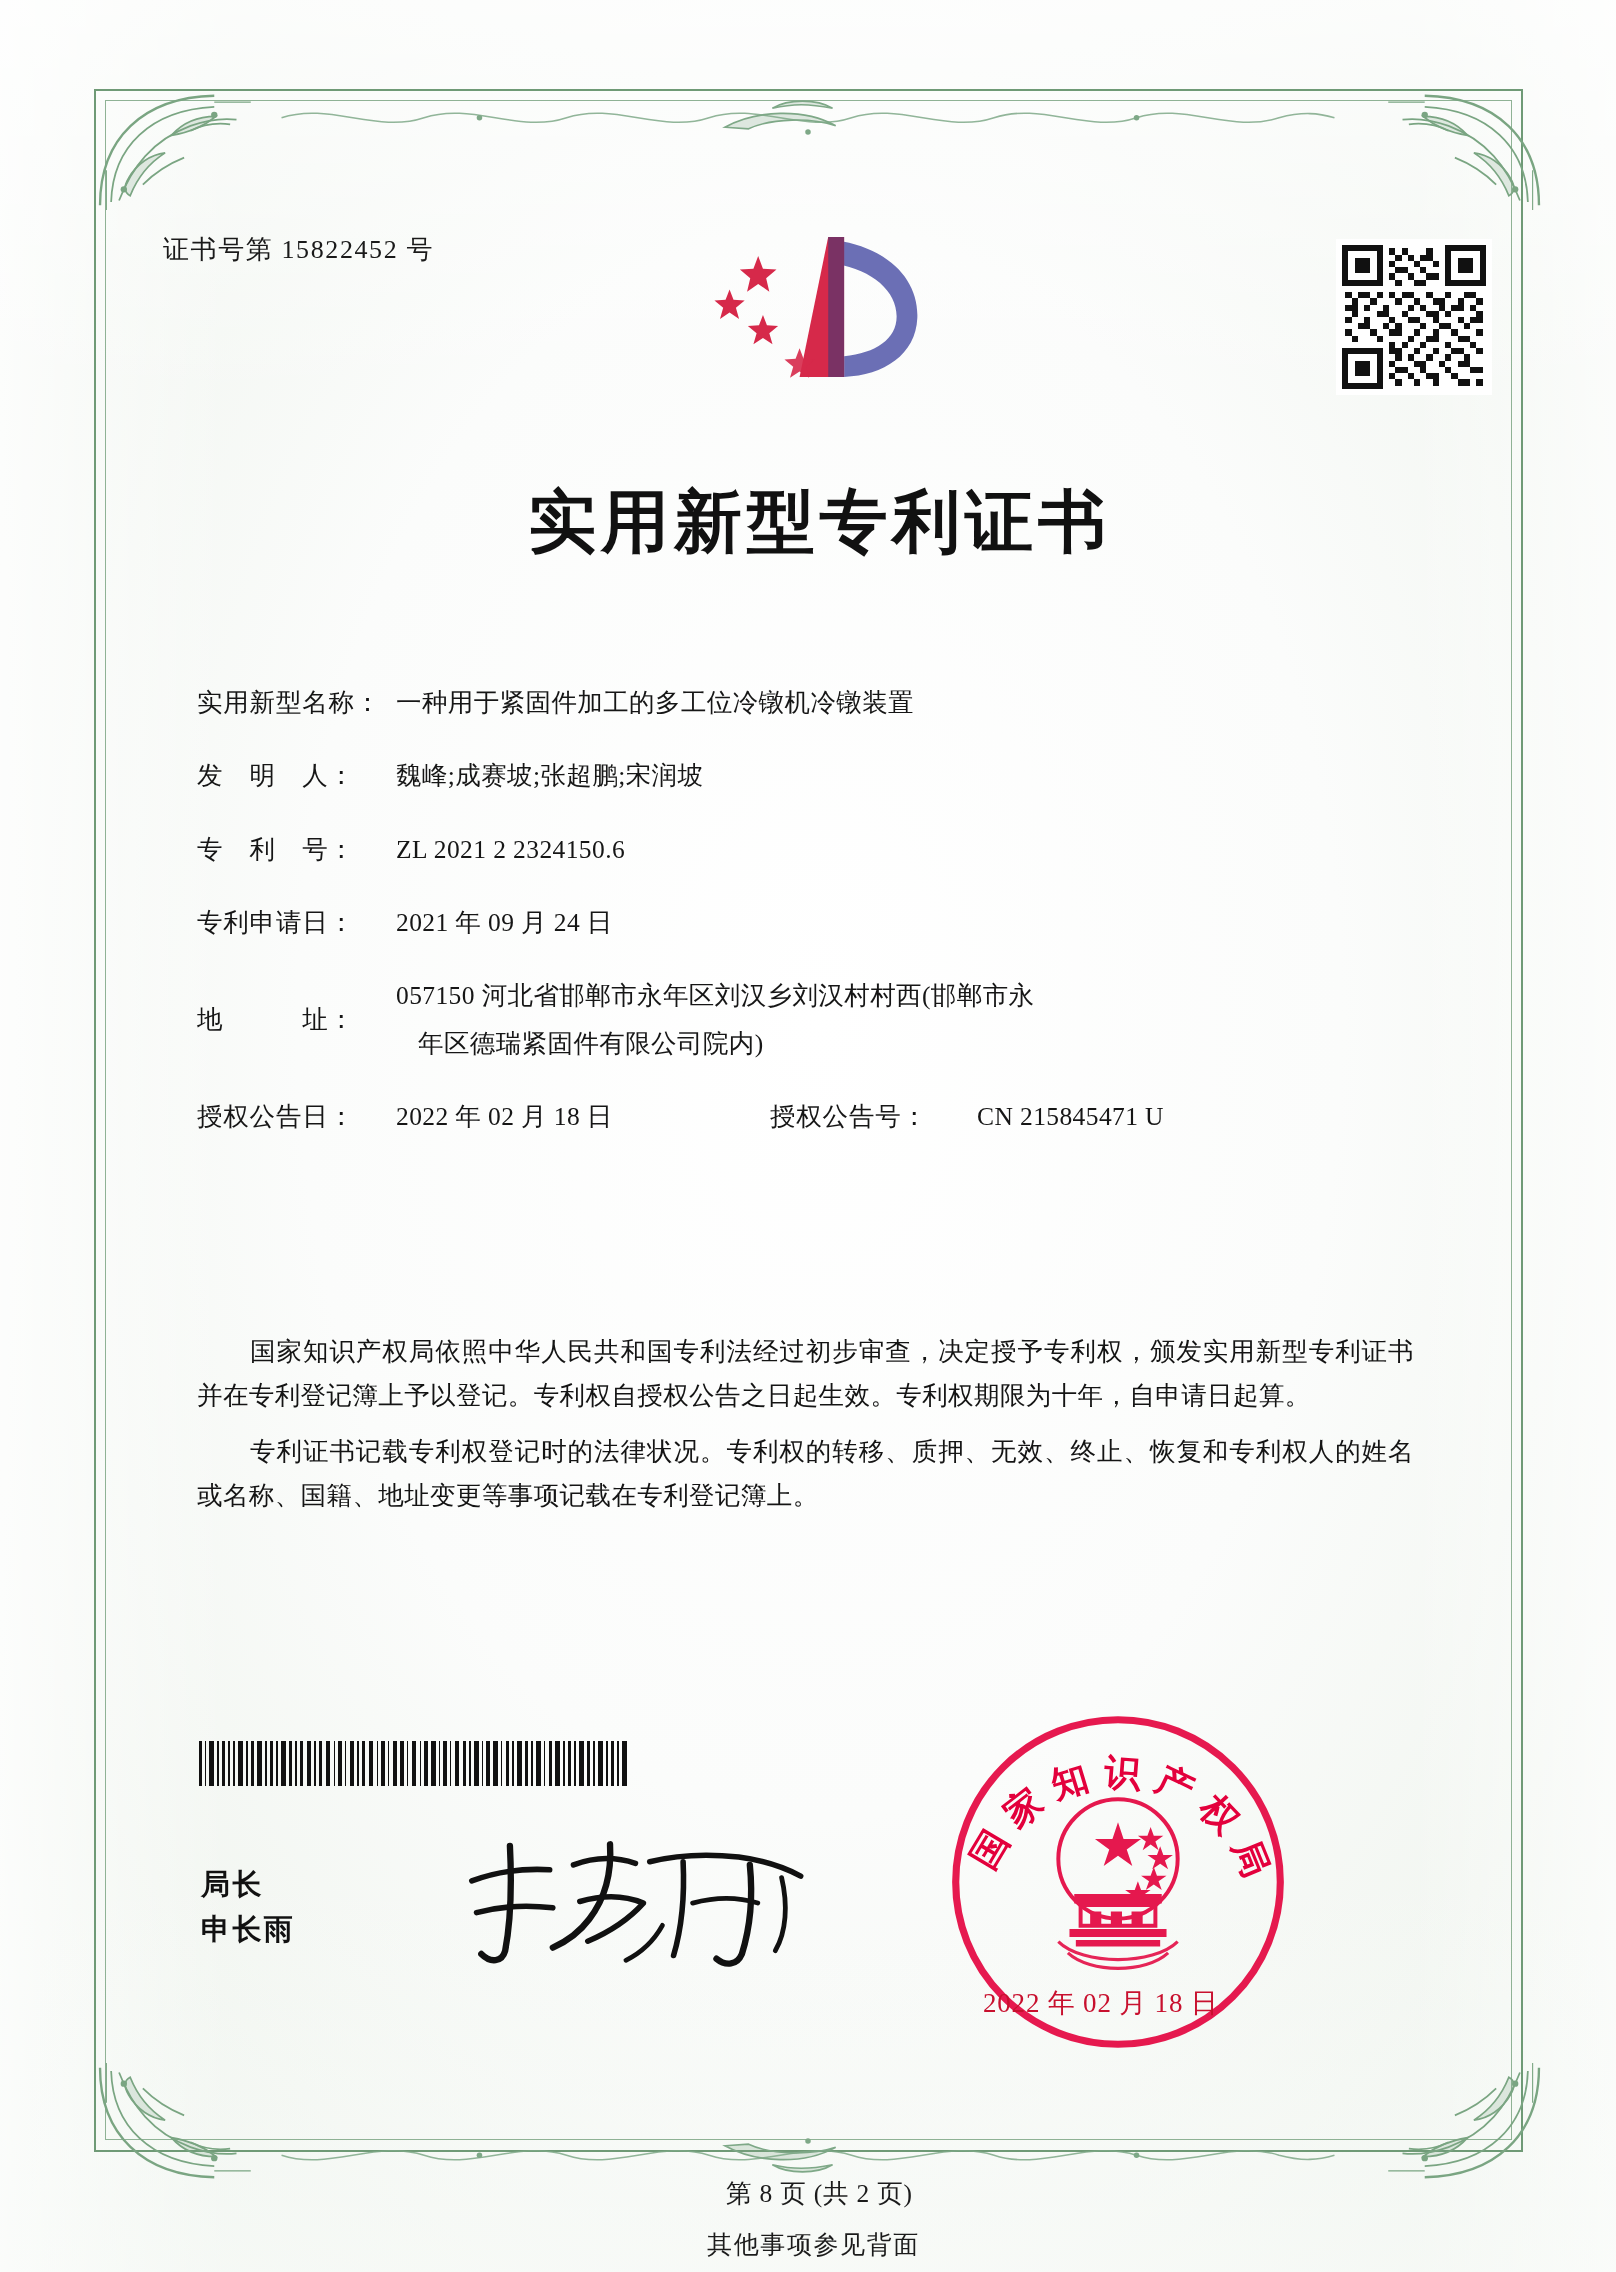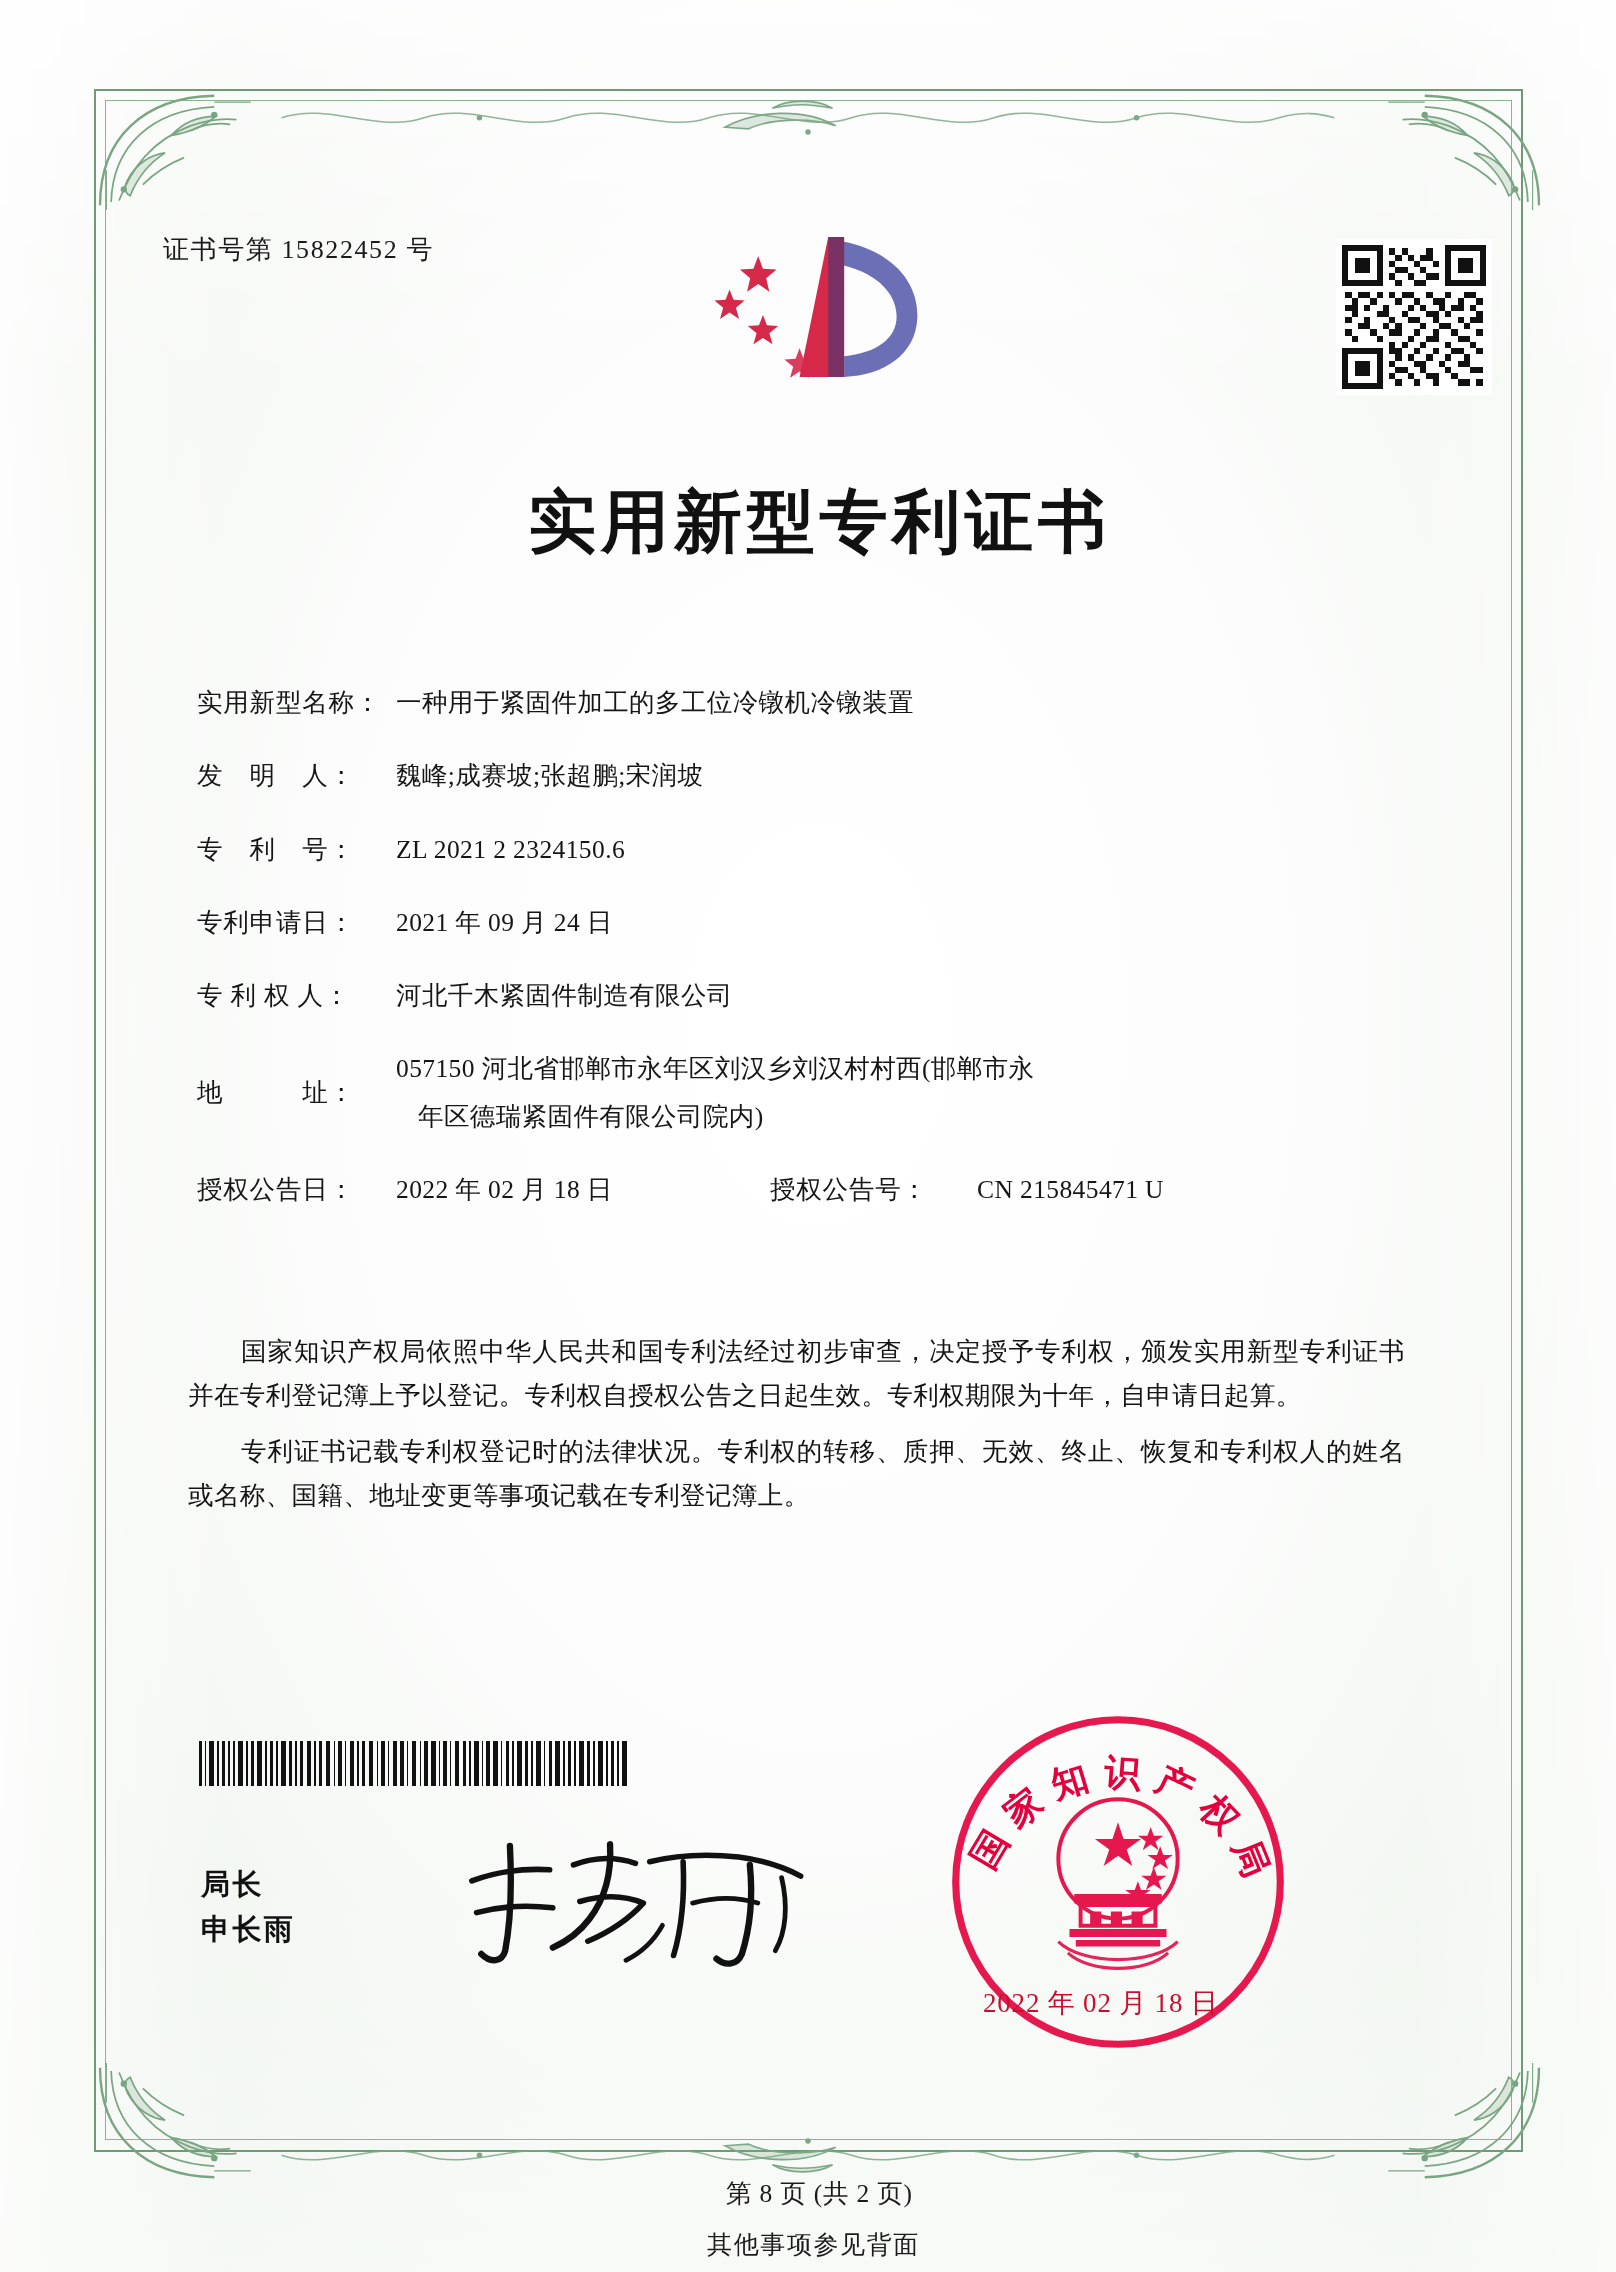--- a/index.html
+++ b/index.html
@@ -153,21 +153,21 @@
     letter-spacing: 0.8px;
   }
   .field-value2 {
     flex: 1;
     letter-spacing: 0.4px;
   }
 
   
   .paragraphs {
     position: absolute;
-    left: 188px;
+    left: 197px;
     top: 1330px;
     width: 1217px;
     font-size: 25.5px;
     color: #141414;
     line-height: 1.72;
     letter-spacing: 0.4px;
   }
   .paragraphs p {
     margin: 0 0 12.7px 0;
     text-indent: 53px;
@@ -491,24 +491,20 @@
     <div class="field-row">
       <div class="field-label">专　利　号：</div>
       <div class="field-value">ZL 2021 2 2324150.6</div>
     </div>
 
     <div class="field-row">
       <div class="field-label">专利申请日：</div>
       <div class="field-value">2021 年 09 月 24 日</div>
     </div>
 
-    <div class="field-row">
-      <div class="field-label">专 利 权 人：</div>
-      <div class="field-value">河北千木紧固件制造有限公司</div>
-    </div>
 
     <div class="field-row">
       <div class="field-label">地　　　址：</div>
       <div class="field-value">
         <span>057150 河北省邯郸市永年区刘汉乡刘汉村村西(邯郸市永</span>
         <span class="second-line">年区德瑞紧固件有限公司院内)</span>
       </div>
     </div>
 
     <div class="field-row two-col">

